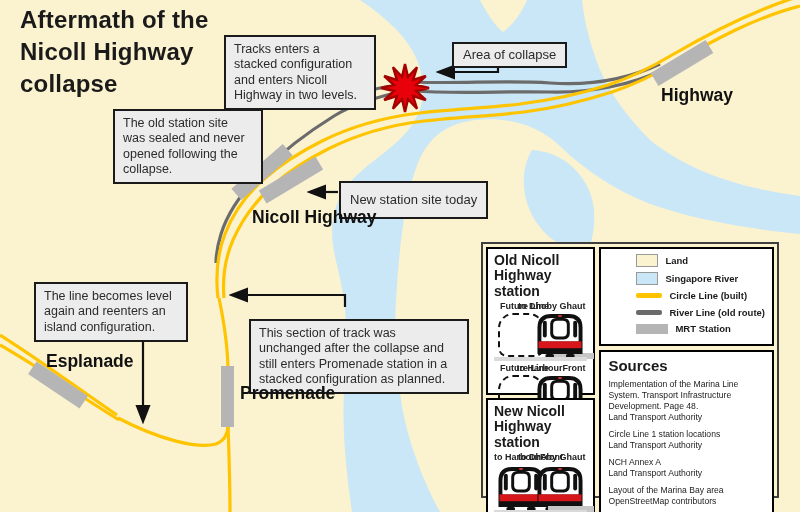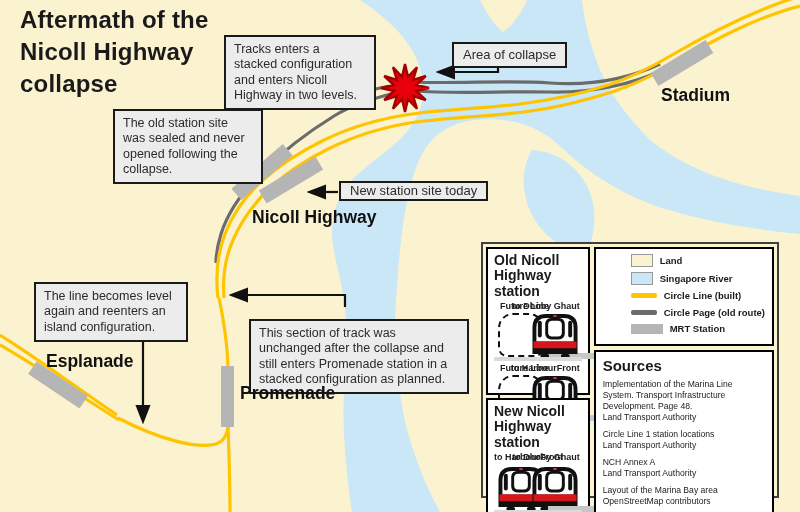--- a/index.html
+++ b/index.html
@@ -143,25 +143,25 @@
 
   <div class="abs map-title">
     <div>Aftermath of the</div>
     <div>Nicoll Highway</div>
     <div>collapse</div>
   </div>
 
   <div class="callout" style="left:224px;top:35px;width:152px;">Tracks enters a stacked configuration and enters Nicoll Highway in two levels.</div>
   <div class="callout" style="left:113px;top:109px;width:150px;">The old station site was sealed and never opened following the collapse.</div>
   <div class="callout" style="left:452px;top:42px;padding:3px 9px;font-size:13px;">Area of collapse</div>
-  <div class="callout" style="left:339px;top:181px;padding:0 9px;font-size:13px;">New station site today</div>
+  <div class="callout" style="left:339px;top:181px;padding:9px 9px;font-size:13px;">New station site today</div>
   <div class="callout" style="left:34px;top:282px;width:154px;">The line becomes level again and reenters an island configuration.</div>
   <div class="callout" style="left:249px;top:319px;width:220px;">This section of track was unchanged after the collapse and still enters Promenade station in a stacked configuration as planned.</div>
 
-  <div class="station-label" style="left:661px;top:85px;">Stadium</div>
+  <div class="station-label" style="left:661px;top:85px;">Highway</div>
   <div class="station-label" style="left:252px;top:207px;">Nicoll Highway</div>
   <div class="station-label" style="left:240px;top:383px;">Promenade</div>
   <div class="station-label" style="left:46px;top:351px;">Esplanade</div>
 
   <div class="panel">
     <div class="panel-left">
 
       <div class="wbox box-old">
         <div class="box-title">Old Nicoll Highway station</div>
         <div class="diag-row">
@@ -213,21 +213,21 @@
         <div class="leg-row">
           <span class="sw sw-river"></span>
           <span class="leg-label">Singapore River</span>
         </div>
         <div class="leg-row">
           <span class="sw sw-built"></span>
           <span class="leg-label">Circle Line (built)</span>
         </div>
         <div class="leg-row">
           <span class="sw sw-old"></span>
-          <span class="leg-label">Circle Page (old route)</span>
+          <span class="leg-label">River Line (old route)</span>
         </div>
         <div class="leg-row">
           <span class="sw sw-station"></span>
           <span class="leg-label">MRT Station</span>
         </div>
       </div>
 
       <div class="sourcesbox">
         <div class="rbox-title">Sources</div>
         <div class="src-item">

